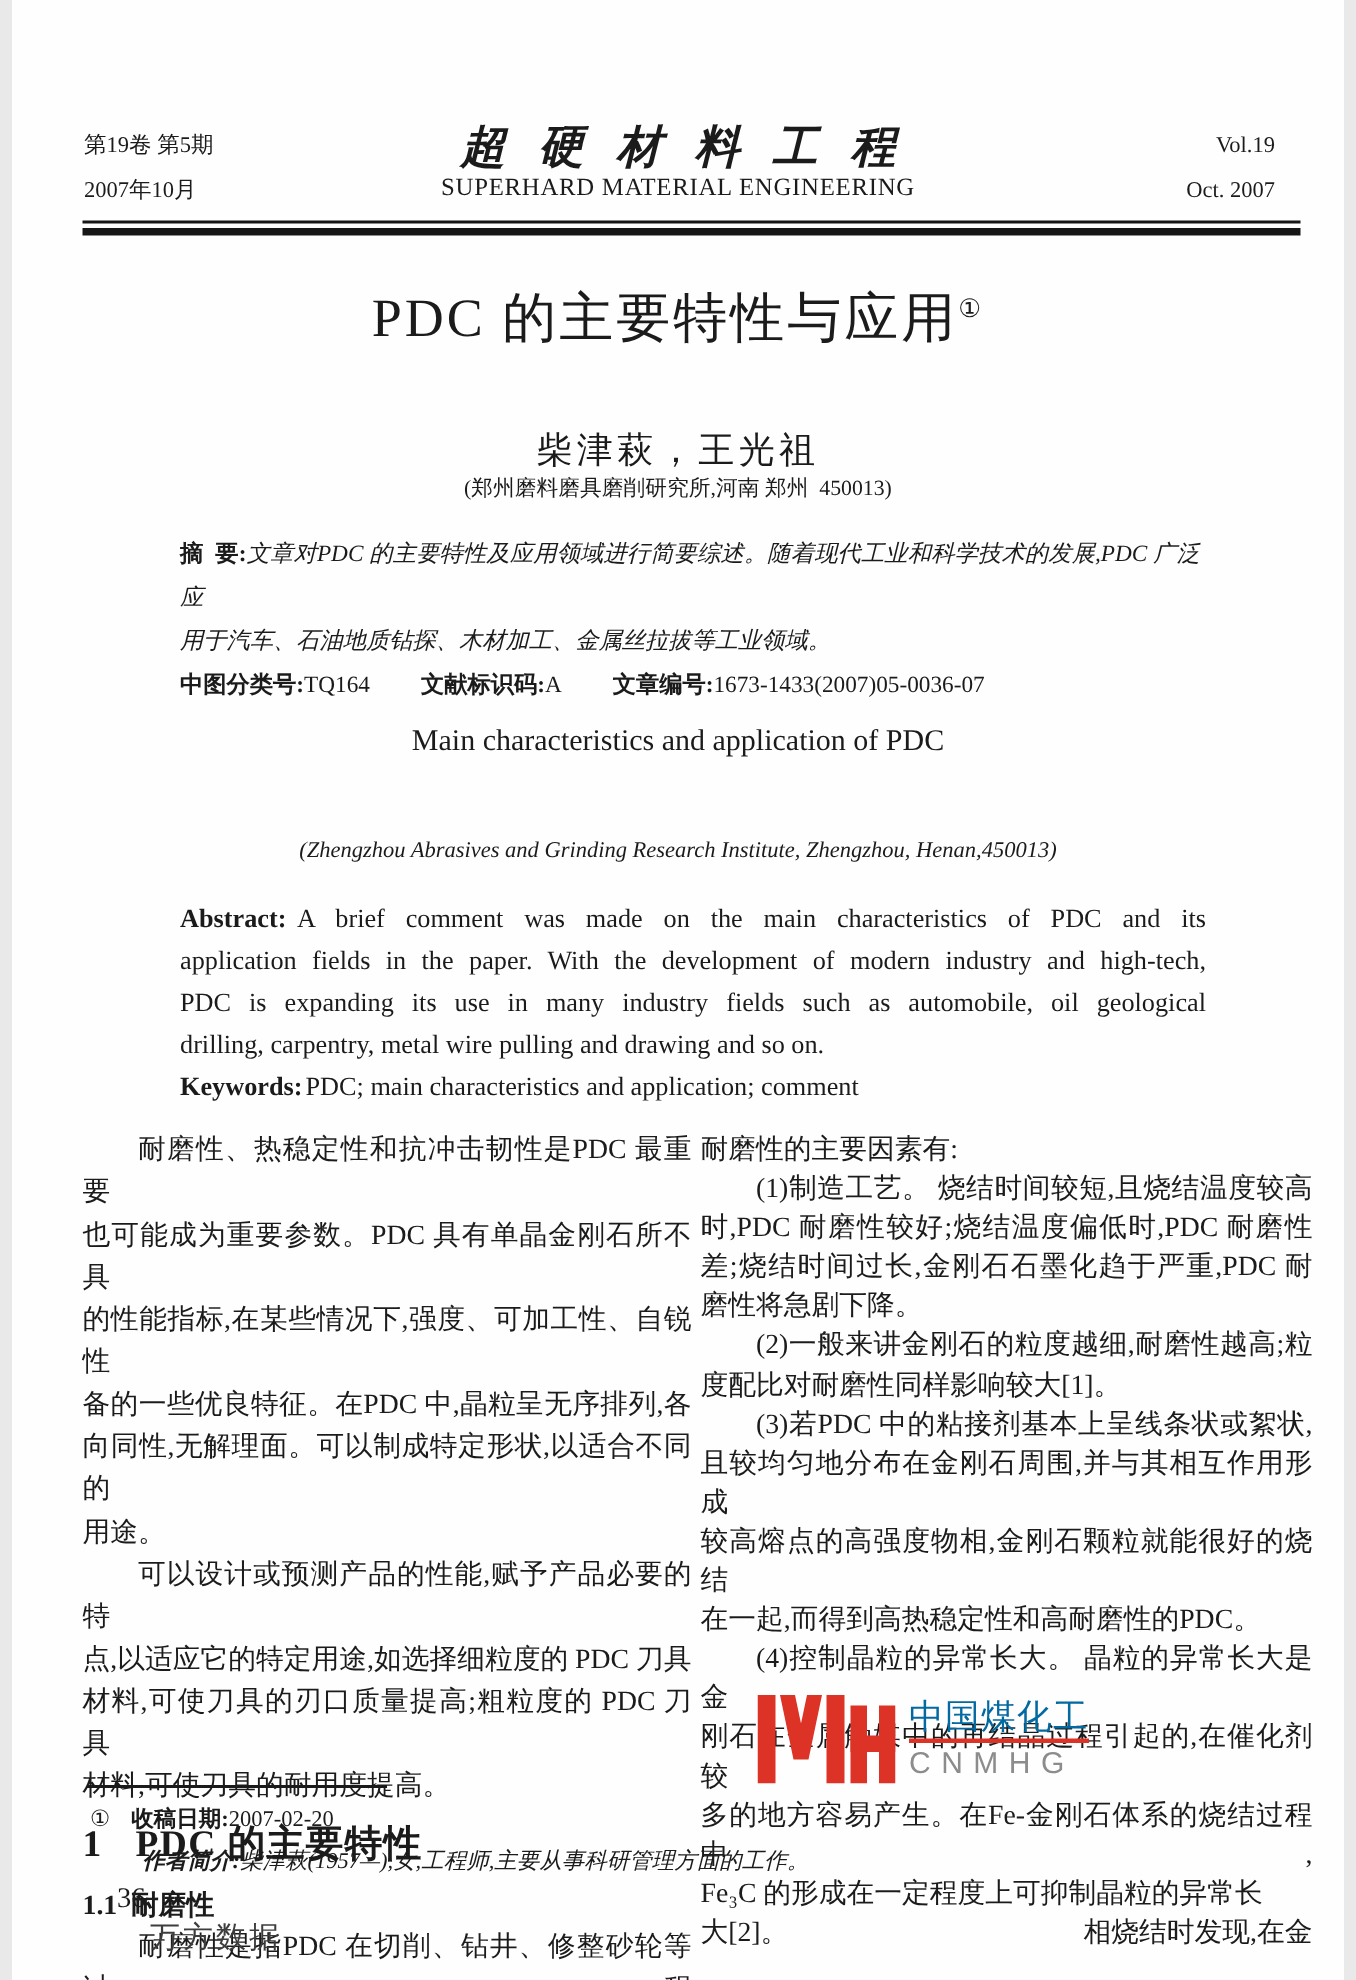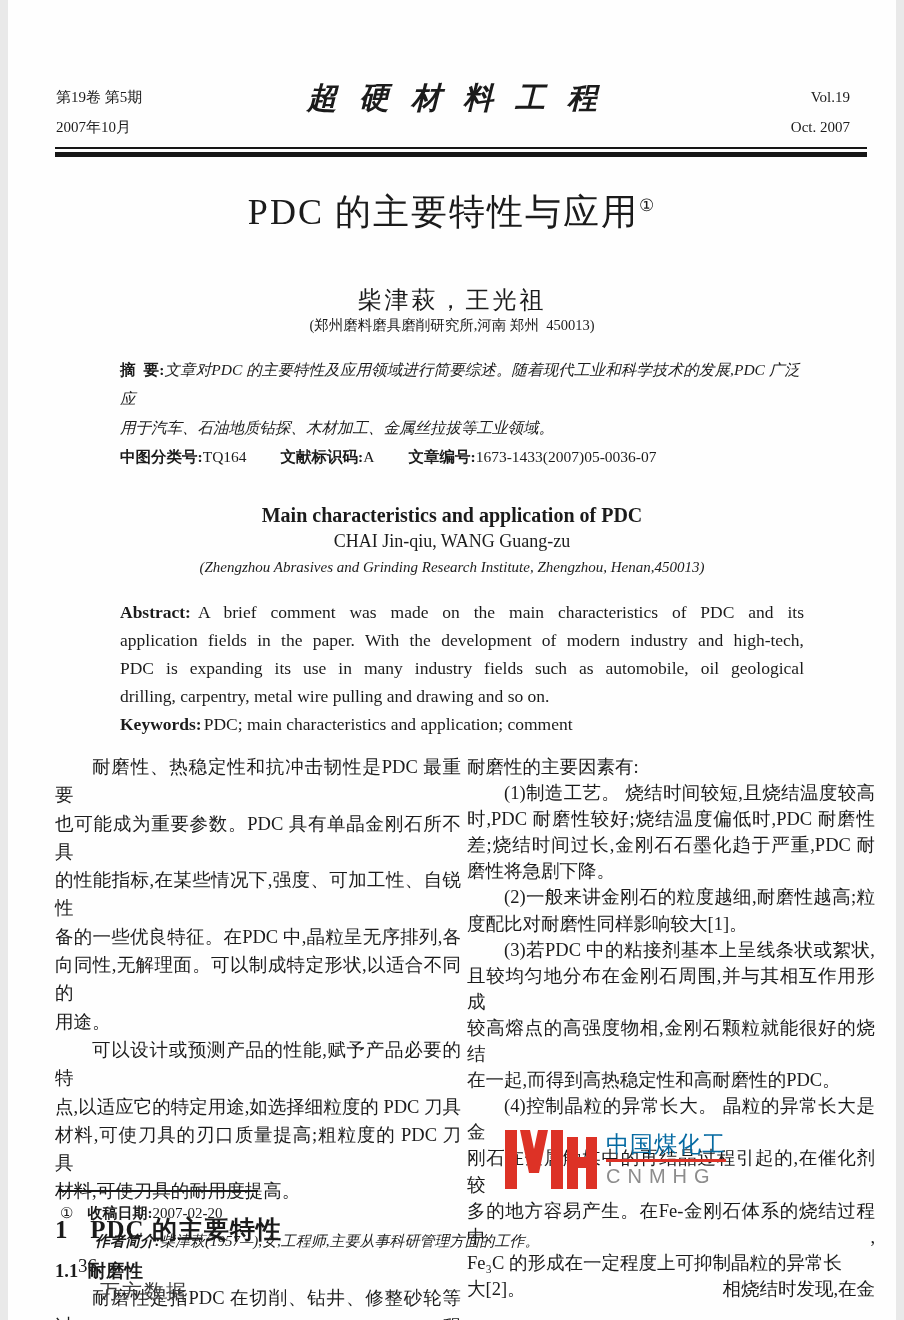--- a/index.html
+++ b/index.html
@@ -27,21 +27,21 @@
   .authors-cn{top:284px;font-size:24px;letter-spacing:3px;}
   .affil-cn{top:316px;font-size:14.5px;}
 
   
   .cn-meta{top:355px;left:112px;width:680px;font-size:15.5px;line-height:29px;}
   .cn-meta .lbl{font-weight:bold;}
   .cn-meta .kai{font-style:italic;}
   .gap{display:inline-block;width:34px;}
 
   
-  .en-title{top:504px;font-size:20px;font-weight:bold;}
+  .en-title{top:483px;font-size:20px;font-weight:normal;}
   .en-authors{top:531px;font-size:18px;}
   .en-affil{top:559px;font-size:15px;font-style:italic;}
   .en-abs{top:598px;left:112px;width:684px;font-size:17.5px;line-height:28px;}
   .en-abs .b{margin-right:7px;}
   .eline{text-align:justify;}
   .eline.jl{text-align-last:justify;}
 
   
   .bodycol{font-size:18.5px;}
   .lcol{top:753px;left:47px;width:406px;}
@@ -74,20 +74,21 @@
 </head>
 <body>
 
 <div class="page">
 
   <div class="abs hdr-left">
     <div>第19卷 第5期</div>
     <div>2007年10月</div>
   </div>
   <div class="abs center journal-cn">超硬材料工程</div>
+  <div class="abs center journal-en">SUPERHARD MATERIAL ENGINEERING</div>
   <div class="abs hdr-right">
     <div>Vol.19</div>
     <div>Oct. 2007</div>
   </div>
   <div class="abs rule-thin"></div>
   <div class="abs rule-thick"></div>
 
   <div class="abs center main-title">
     <span>PDC 的主要特性与应用</span><sup>①</sup>
   </div>
@@ -96,21 +97,20 @@
 
   <div class="abs cn-meta">
     <div class="line jl"><span class="lbl pre">摘  要:</span><span class="kai">文章对PDC 的主要特性及应用领域进行简要综述。随着现代工业和科学技术的发展,PDC 广泛应</span></div>
     <div class="line kai">用于汽车、石油地质钻探、木材加工、金属丝拉拔等工业领域。</div>
     <div class="line">
       <span class="lbl">中图分类号:</span><span>TQ164</span><span class="gap"></span><span class="lbl">文献标识码:</span><span>A</span><span class="gap"></span><span class="lbl">文章编号:</span><span>1673-1433(2007)05-0036-07</span>
     </div>
   </div>
 
   <div class="abs center en-title">Main characteristics and application of PDC</div>
-  <div class="abs center en-authors">CHAI Jin-qiu, WANG Guang-zu</div>
   <div class="abs center en-affil">(Zhengzhou Abrasives and Grinding Research Institute, Zhengzhou, Henan,450013)</div>
   <div class="abs en-abs">
     <div class="eline jl"><span class="b">Abstract:</span><span>A brief comment was made on the main characteristics of PDC and its</span></div>
     <div class="eline jl">application fields in the paper. With the development of modern industry and high-tech,</div>
     <div class="eline jl">PDC is expanding its use in many industry fields such as automobile, oil geological</div>
     <div class="eline">drilling, carpentry, metal wire pulling and drawing and so on.</div>
     <div class="eline"><span class="b" style="margin-right:2px">Keywords:</span><span>PDC; main characteristics and application; comment</span></div>
   </div>
 
   <div class="abs bodycol lcol">

